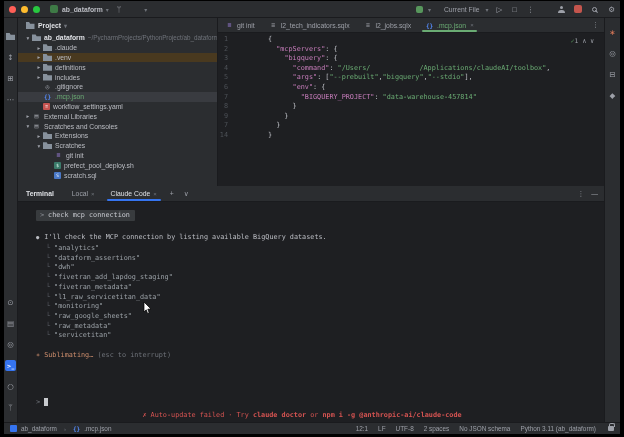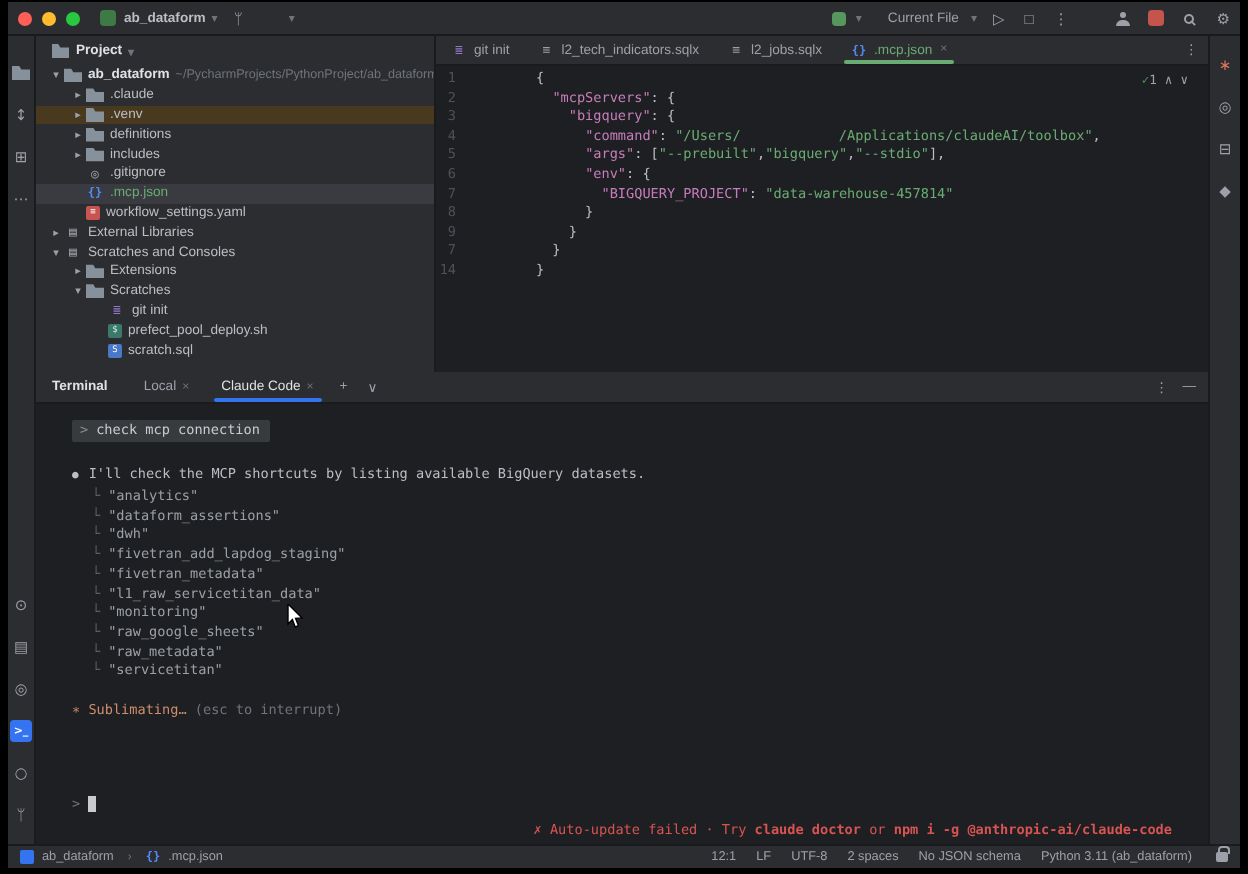--- a/index.html
+++ b/index.html
@@ -106,21 +106,21 @@
   .resp { color:#bcbec4; margin-bottom:3px;}
   .resp .dot { margin-right:5px; font-size:5.5px;}
   .ds { line-height:9.7px; color:#9aa0a6; }
   .ds .conn { color:#5a5e65; margin:0 4px 0 10px; }
   .spin { margin-top:10px; color:#ce8e6d; }
   .spin .hint { color:#6f737a;text-align:right; }
   .tbottom { position:absolute; left:0; right:14px; bottom:3px; }
   .prompt { padding-left:18px; height:12px; display:flex; align-items:center; color:#6f737a;}
   .cursorblk { display:inline-block; width:4px; height:8px; background:#c8cace; margin-left:4px;}
   .hints { display:flex; justify-content:space-between; padding:4px 4px 0 22px; color:#56595e;}
-  .errline { text-align:right; padding:3px 4px 0 0; color:#d75452;}
+  .errline { text-align:center; padding:3px 4px 0 0; color:#d75452;}
   .errline b { font-weight:bold; }
   
   .statusbar { height:12px; background:#2b2d30; border-top:1px solid #1a1b1e; display:flex;
     align-items:center; font-size:6.4px; color:#9da0a8; padding:0 6px; flex:0 0 auto;}
   .sb-left { display:flex; align-items:center; gap:4px;}
   .sb-ic { width:7px; height:7px; background:#3574f0; border-radius:1px;}
   .sb-json { color:#548af7; font-family:"DejaVu Sans Mono", monospace; font-size:6px; font-weight:bold;}
   .sb-right { margin-left:auto; display:flex; align-items:center; gap:10px;}
   .lock { width:6px; height:5px; background:#9da0a8; border-radius:1px; position:relative; margin-left:2px;}
   .lock::before { content:""; position:absolute; top:-3px; left:1px; width:4px; height:3px;
@@ -340,21 +340,21 @@
             </span>
           <span class="tbtn">+</span>
           <span class="tbtn">∨</span>
           <span class="rgt">
             <span>⋮</span>
             <span>—</span>
           </span>
         </div>
         <div class="tbody">
           <div class="cmdbox"><span class="gt">&gt;</span><span>check mcp connection</span></div>
-          <div class="resp"><span class="dot">●</span><span>I'll check the MCP shortcuts by listing available BigQuery datasets.</span></div>
+          <div class="resp"><span class="dot">●</span><span>I'll check the MCP connection by listing available BigQuery datasets.</span></div>
           <div id="datasets">
               <div class="ds"><span class="conn">└</span><span>"analytics"</span></div>
               <div class="ds"><span class="conn">└</span><span>"dataform_assertions"</span></div>
               <div class="ds"><span class="conn">└</span><span>"dwh"</span></div>
               <div class="ds"><span class="conn">└</span><span>"fivetran_add_lapdog_staging"</span></div>
               <div class="ds"><span class="conn">└</span><span>"fivetran_metadata"</span></div>
               <div class="ds"><span class="conn">└</span><span>"l1_raw_servicetitan_data"</span></div>
               <div class="ds"><span class="conn">└</span><span>"monitoring"</span></div>
               <div class="ds"><span class="conn">└</span><span>"raw_google_sheets"</span></div>
               <div class="ds"><span class="conn">└</span><span>"raw_metadata"</span></div>

